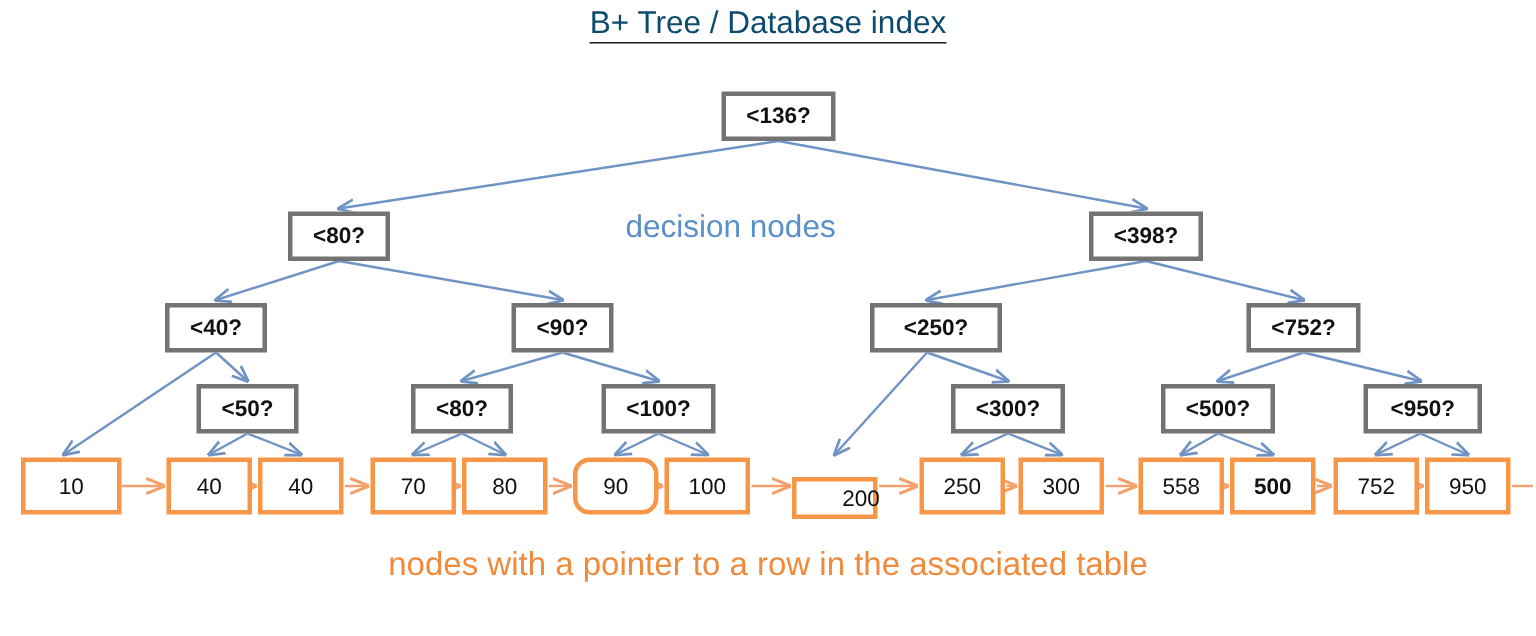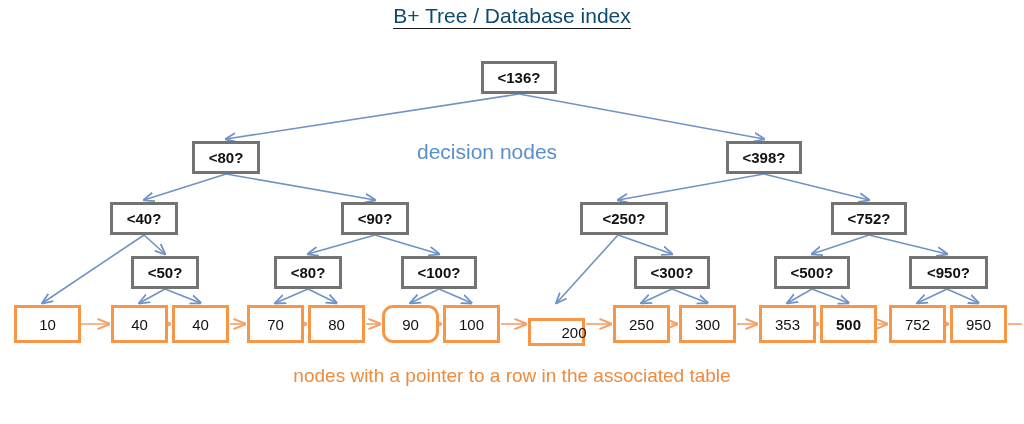--- a/index.html
+++ b/index.html
@@ -68,21 +68,21 @@
     color: #5B8FC9;
     font-family: "Liberation Sans", sans-serif;
     white-space: nowrap;
     z-index: 3;
   }
   .caption-leaf {
     position: absolute;
     left: 0;
     width: 1024px;
     text-align: center;
-    font-size: 19px;
+    font-size: 22px;
     line-height: 25px;
     color: #F08A3C;
     font-family: "Liberation Sans", sans-serif;
     z-index: 3;
   }
   .caption-leaf div { white-space: nowrap; }
 </style>
 </head>
 <body>
 
@@ -215,21 +215,21 @@
       <div class="node leaf" style="left: 528px; top: 318px; width: 57px; height: 28px; padding-left: 35px;">
         <span>200</span>
       </div>
       <div class="node leaf" style="left: 613px; top: 305px; width: 57px; height: 38px;">
         <span>250</span>
       </div>
       <div class="node leaf" style="left: 679px; top: 305px; width: 57px; height: 38px;">
         <span>300</span>
       </div>
       <div class="node leaf" style="left: 759px; top: 305px; width: 57px; height: 38px;">
-        <span>353</span>
+        <span>558</span>
       </div>
       <div class="node leaf" style="left: 820px; top: 305px; width: 57px; height: 38px; font-weight: bold;">
         <span>500</span>
       </div>
       <div class="node leaf" style="left: 889px; top: 305px; width: 57px; height: 38px;">
         <span>752</span>
       </div>
       <div class="node leaf" style="left: 950px; top: 305px; width: 57px; height: 38px;">
         <span>950</span>
       </div>

